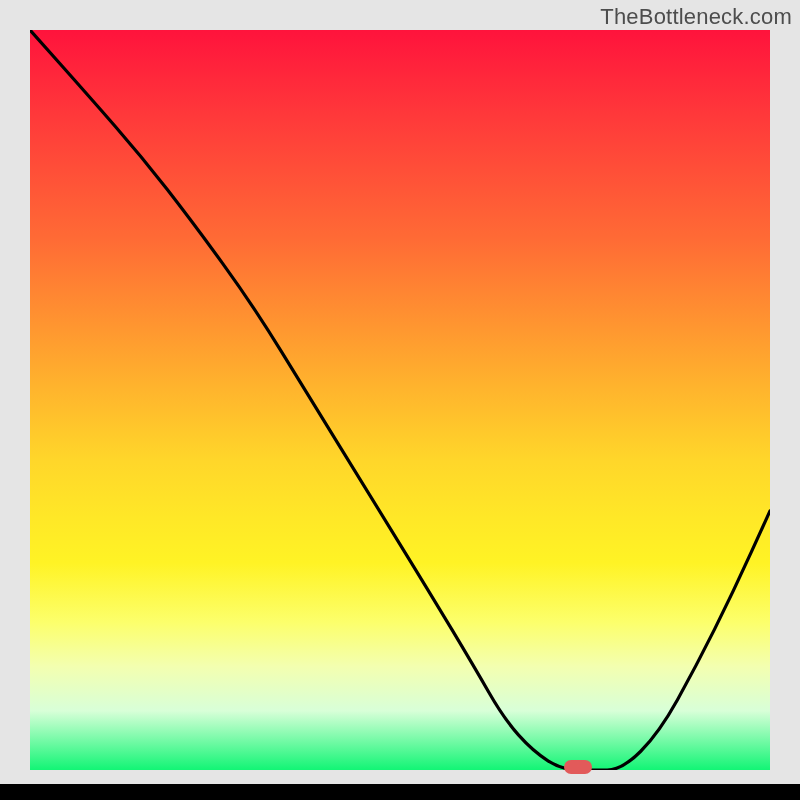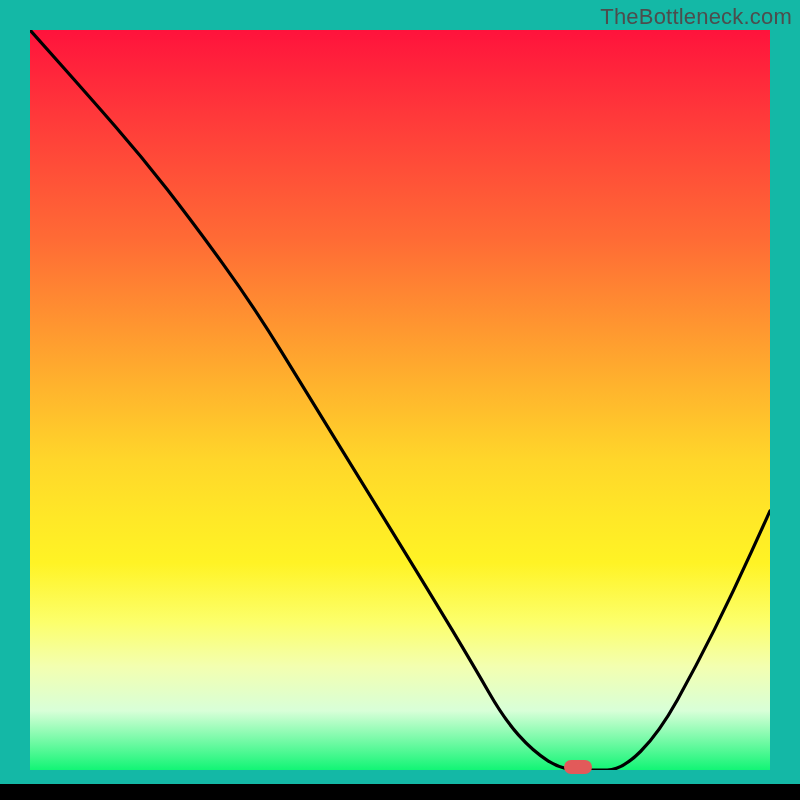--- a/index.html
+++ b/index.html
@@ -8,21 +8,21 @@
     width: 800px;
     height: 800px;
     background: #000;
     overflow: hidden;
     font-family: Arial, Helvetica, sans-serif;
   }
   .frame {
     position: relative;
     width: 800px;
     height: 784px;
-    background: #14b8a6;
+    background: #e5e5e5;
   }
   .plot {
     position: absolute;
     left: 30px;
     top: 30px;
     width: 740px;
     height: 740px;
     background: linear-gradient(
       to bottom,
       #ff133c 0%,

